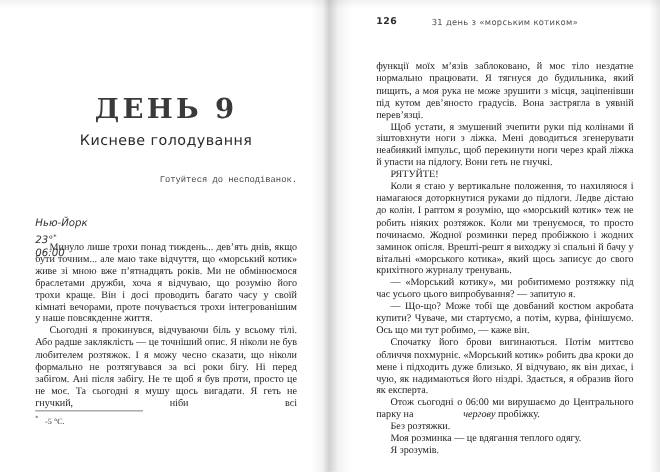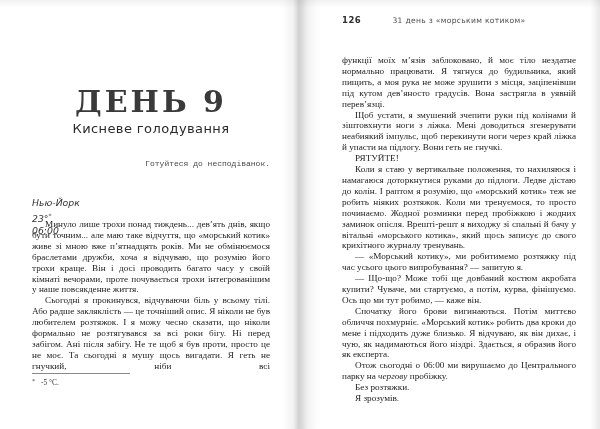--- a/index.html
+++ b/index.html
@@ -12,21 +12,21 @@
       rgba(0,0,0,0.02) 80%, rgba(0,0,0,0) 100%);}
   .right-edge{position:absolute;right:0;top:0;width:10px;height:429px;pointer-events:none;
     background:linear-gradient(90deg, rgba(0,0,0,0) 0%, rgba(0,0,0,0.09) 100%);}
   .top-shade{position:absolute;left:0;top:0;width:600px;height:8px;pointer-events:none;
     background:linear-gradient(180deg, rgba(0,0,0,0.05) 0%, rgba(0,0,0,0) 100%);}
   
   .page-left{position:absolute;left:0;top:0;width:296px;height:429px;}
   .page-left .content{position:absolute;left:32px;top:0;width:238px;}
   .chapter-heading{position:absolute;top:84px;width:238px;text-align:center;
     font-family:"DejaVu Serif","Liberation Serif",serif;font-weight:700;
-    font-size:30px;letter-spacing:3px;color:#3a3a3a;}
+    font-size:25px;letter-spacing:3px;color:#3a3a3a;}
   .chapter-subtitle{position:absolute;top:121px;width:238px;text-align:center;
     font-family:"DejaVu Sans","Liberation Sans",sans-serif;font-size:13px;
     letter-spacing:0.4px;color:#2a2a2a;}
   .epigraph{position:absolute;top:159px;left:46px;width:192px;text-align:right;
     font-family:Liberation Mono, monospace;font-size:8px;
     line-height:10.5px;color:#4a4a4a;}
   .location-block{position:absolute;top:197px;left:0;
     font-family:"DejaVu Sans","Liberation Sans",sans-serif;font-style:italic;
     font-size:9.3px;line-height:12.5px;color:#333;}
   .location-block sup{font-size:6px;}
@@ -43,21 +43,21 @@
   .footnote .fmark{font-size:6px;vertical-align:top;margin-right:6px;}
   
   .page-right{position:absolute;left:304px;top:0;width:296px;height:429px;}
   .page-right .content{position:absolute;left:38px;top:0;width:234px;}
   .page-header{position:absolute;top:15px;left:0;width:234px;height:12px;
     font-family:"DejaVu Sans","Liberation Sans",sans-serif;}
   .page-number{position:absolute;left:0;top:0;font-weight:700;font-size:8.5px;
     color:#2e2e2e;letter-spacing:0.5px;}
   .running-header{position:absolute;left:0;top:1px;width:234px;text-align:center;
     font-size:7.6px;color:#4f4f4f;letter-spacing:0.3px;}
-  .italic{font-style:italic;}
+  .italic{font-style:italic;margin-left:43px;}
 </style>
 </head>
 <body>
 
 <div class="spread">
 
   <div class="page-left">
     <div class="content">
       <div class="chapter-heading">ДЕНЬ 9</div>
       <div class="chapter-subtitle">Кисневе голодування</div>
@@ -92,20 +92,21 @@
       <div class="body-right bodytext">
         <p class="cont">функції моїх м’язів заблоковано, й моє тіло нездатне нормально працювати. Я тягнуся до будильника, який пищить, а моя рука не може зрушити з місця, заціпенівши під кутом дев’яносто градусів. Вона застрягла в уявній перев’язці.</p>
         <p class="indent">Щоб устати, я змушений зчепити руки під колінами й зіштовхнути ноги з ліжка. Мені доводиться згенерувати неабиякий імпульс, щоб перекинути ноги через край ліжка й упасти на підлогу. Вони геть не гнучкі.</p>
         <p class="indent">РЯТУЙТЕ!</p>
         <p class="indent">Коли я стаю у вертикальне положення, то нахиляюся і намагаюся доторкнутися руками до підлоги. Ледве дістаю до колін. І раптом я розумію, що «морський котик» теж не робить ніяких розтяжок. Коли ми тренуємося, то просто починаємо. Жодної розминки перед пробіжкою і жодних заминок опісля. Врешті-решт я виходжу зі спальні й бачу у вітальні «морського котика», який щось записує до свого крихітного журналу тренувань.</p>
         <p class="indent">— «Морський котику», ми робитимемо розтяжку під час усього цього випробування? — запитую я.</p>
         <p class="indent">— Що-що? Може тобі ще довбаний костюм акробата купити? Чуваче, ми стартуємо, а потім, курва, фінішуємо. Ось що ми тут робимо, — каже він.</p>
         <p class="indent">Спочатку його брови вигинаються. Потім миттєво обличчя похмурніє. «Морський котик» робить два кроки до мене і підходить дуже близько. Я відчуваю, як він дихає, і чую, як надимаються його ніздрі. Здається, я образив його як експерта.</p>
         <p class="indent"><span>Отож сьогодні о 06:00 ми вирушаємо до Центрального парку на </span><span class="italic">чергову</span><span> пробіжку.</span></p>
         <p class="indent">Без розтяжки.</p>
+        <p class="indent">Моя розминка — це вдягання теплого одягу.</p>
         <p class="indent">Я зрозумів.</p>
       </div>
     </div>
   </div>
 
   <div class="spine"></div>
   <div class="right-edge"></div>
   <div class="top-shade"></div>
 
 </div>

